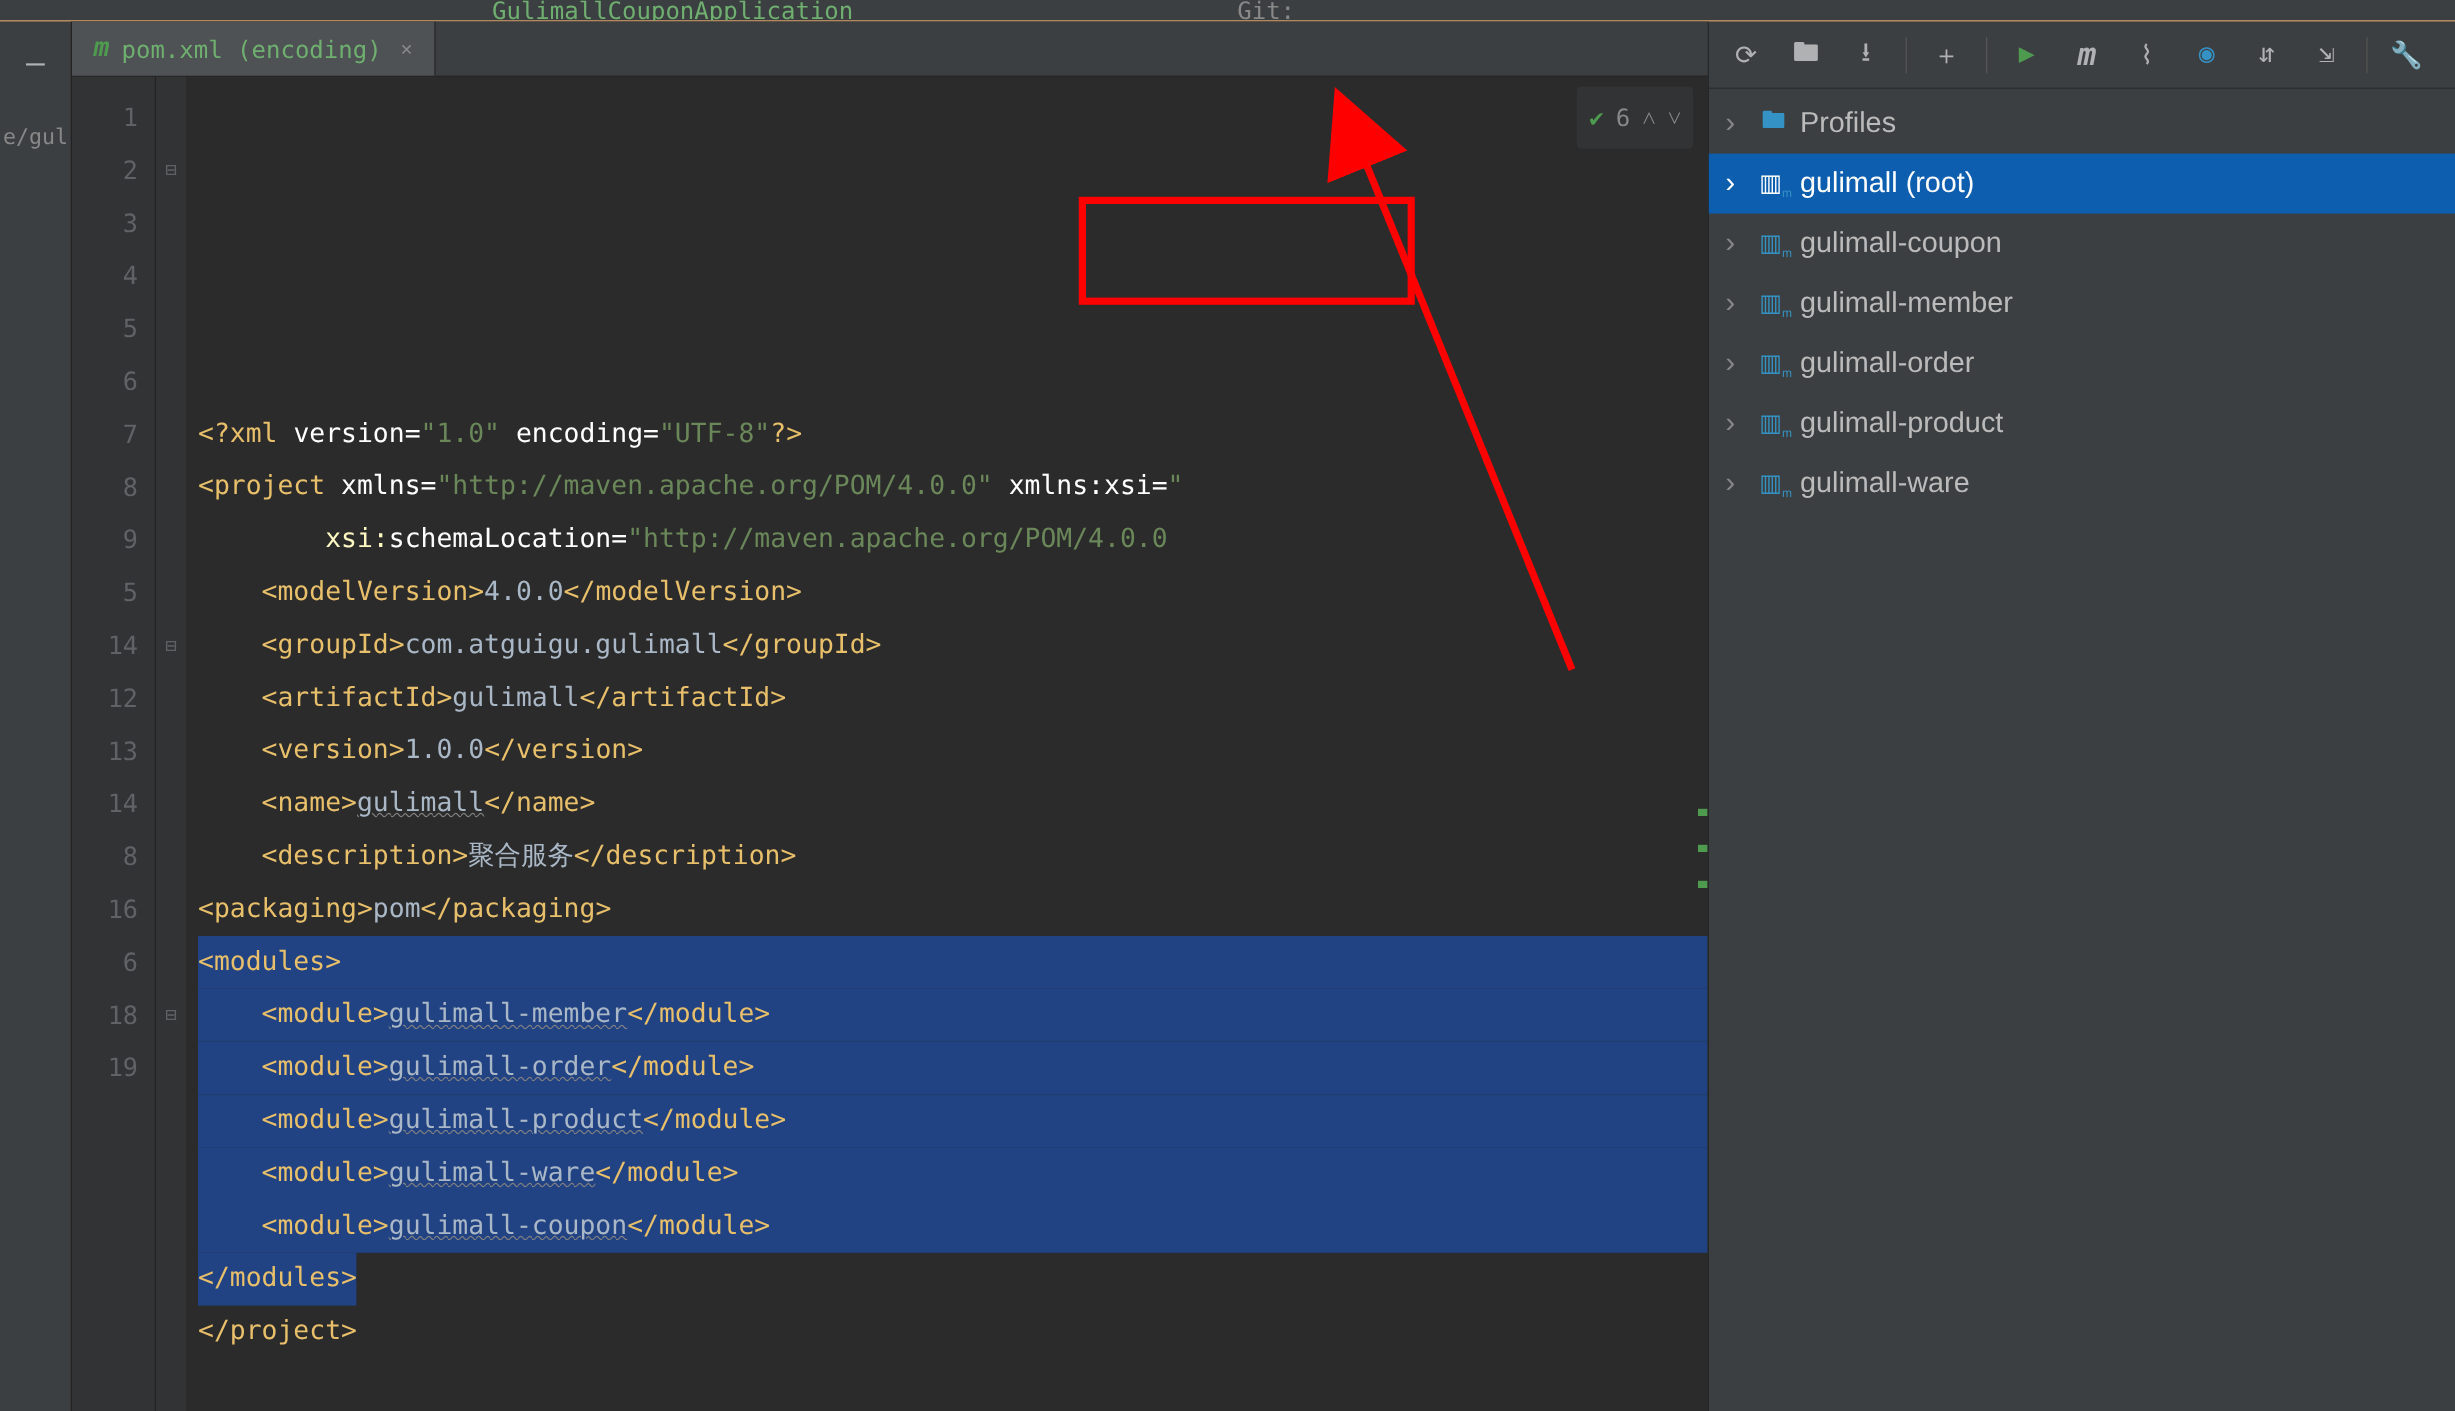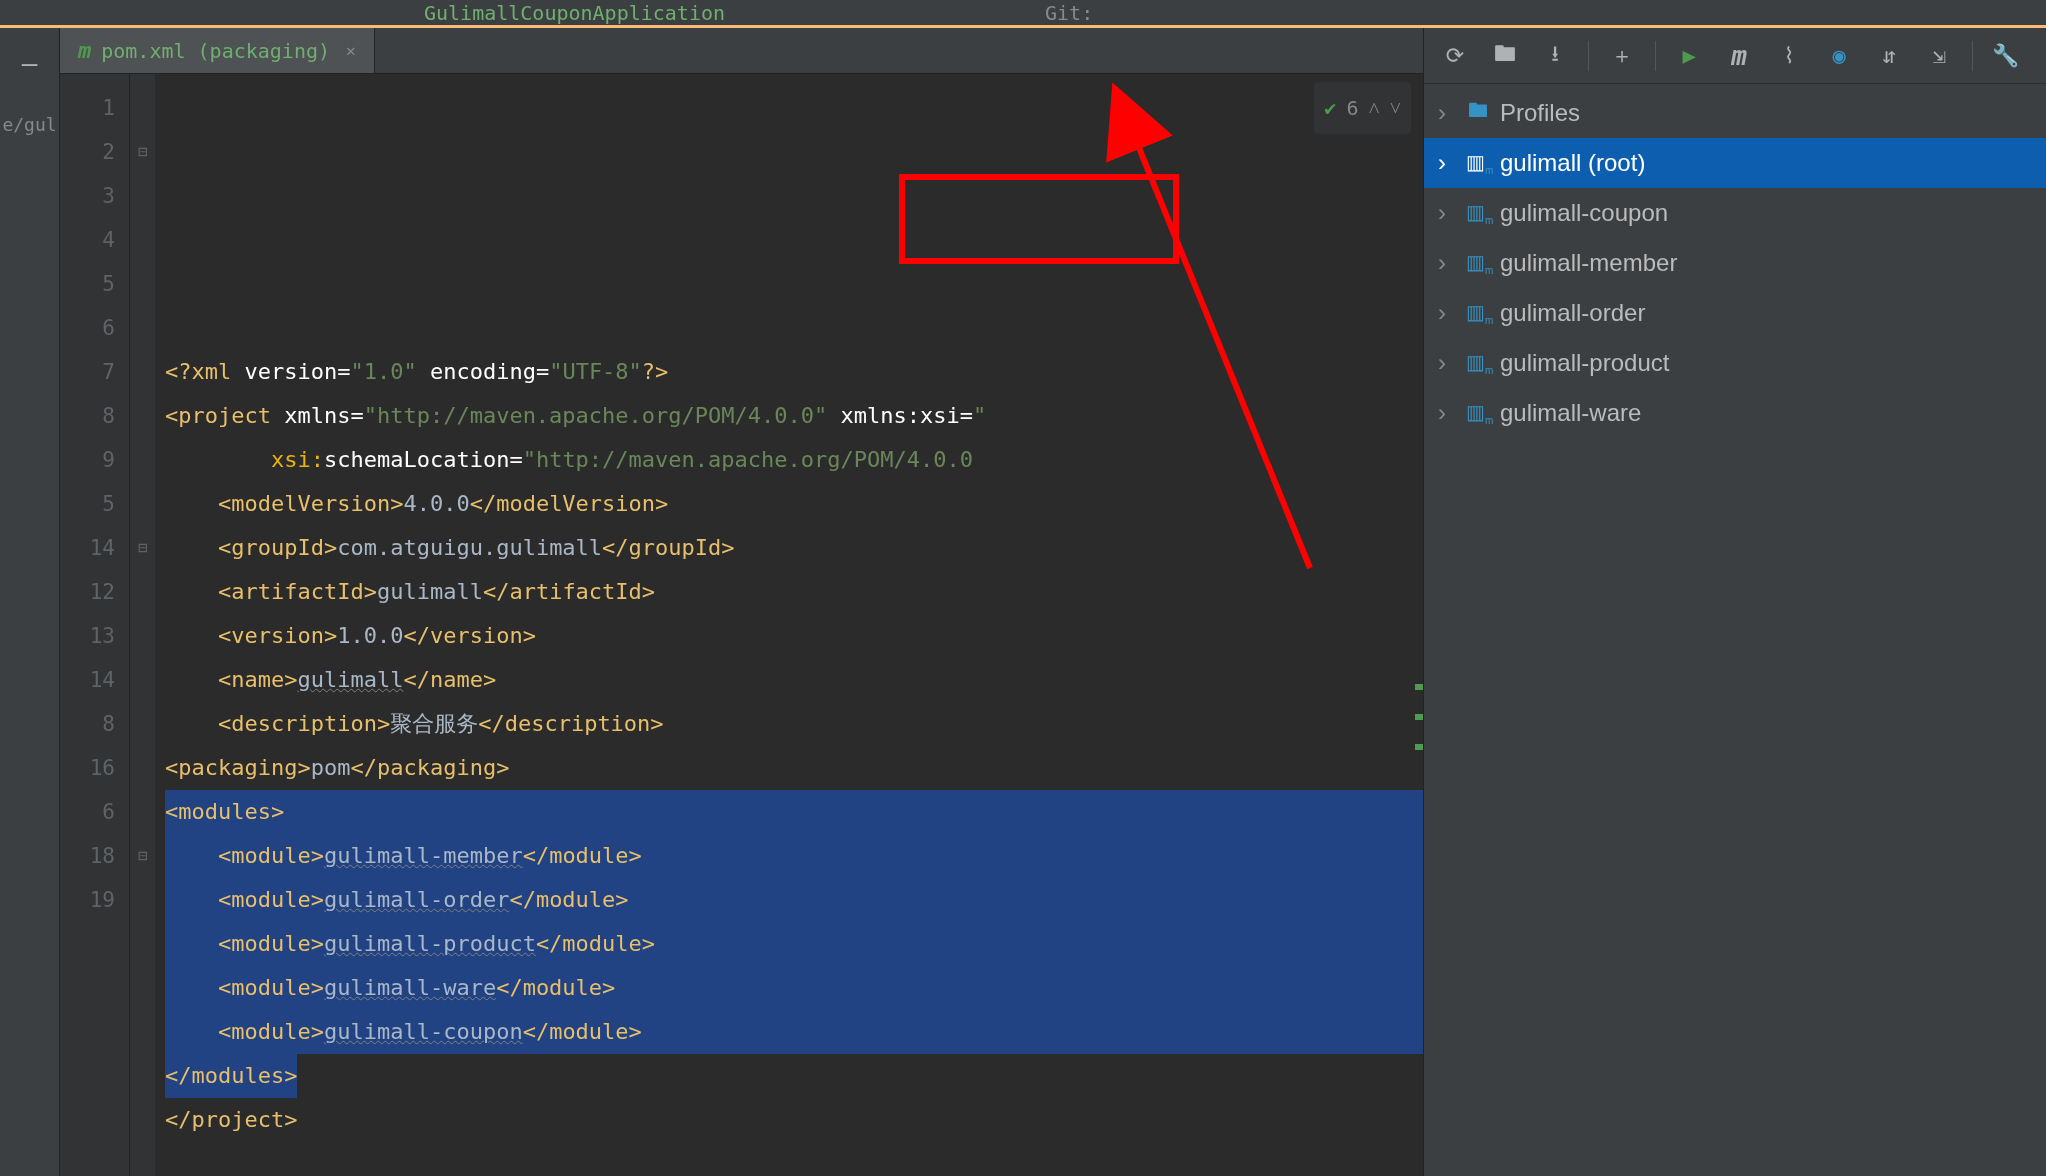--- a/index.html
+++ b/index.html
@@ -6,26 +6,26 @@
   body {
     background: #2B2B2B;
     font-family: 'Menlo', 'Consolas', monospace;
     color: #A9B7C6;
     width: 2046px;
     height: 1176px;
     overflow: hidden;
     font-size: 20px;
   }
   .top-toolbar {
-    height: 28px;
+    height: 18px;
     background: #3C3F41;
-    border-bottom: 3px solid #fdba74;
-    display: flex;
-    align-items: center;
-    padding: 0 24px;
+    border-bottom: 1px solid #fdba74;
+    display: flex;
+    align-items: center;
+    padding: 0 10px;
     gap: 20px;
     overflow: hidden;
     color: #888;
   }
   .main-layout {
     display: flex;
     height: calc(100% - 18px);
   }
   .left-gutter {
     width: 60px;
@@ -115,21 +115,21 @@
   }
   .code-line { height: 44px; position: relative; }
   .sel { background: #214283; }
   .sel.small { display:inline-block;}
 
   .tag { color: #E8BF6A; }
   .attr { color: #ffffff; }
   .string { color: #6A8759; }
   .text-val { color: #A9B7C6; }
   .pi { color: #E8BF6A; }
-  .ns { color: #eab308; }
+  .ns { color: #fef9c3; }
   .squiggle { text-decoration: underline wavy #808080 1px; }
 
   .inspection-widget {
     position: absolute;
     top: 8px;
     right: 12px;
     display: flex;
     align-items: center;
     gap: 10px;
     background: #313335;
@@ -239,21 +239,21 @@
 
   <div class="left-gutter">
     <span class="minimize-icon">—</span>
     <div class="breadcrumb" style="margin-top:30px">e/gul</div>
   </div>
 
   <div class="editor-column">
     <div class="tab-bar">
       <div class="tab">
         <span class="m-icon">m</span>
-        <span class="tab-label">pom.xml (packaging)</span>
+        <span class="tab-label">pom.xml (encoding)</span>
         <span class="close">✕</span>
       </div>
     </div>
 
     <div class="editor-body">
       <div class="gutter" id="gutter">
           <div>1</div>
           <div>2</div>
           <div>3</div>
           <div>4</div>

